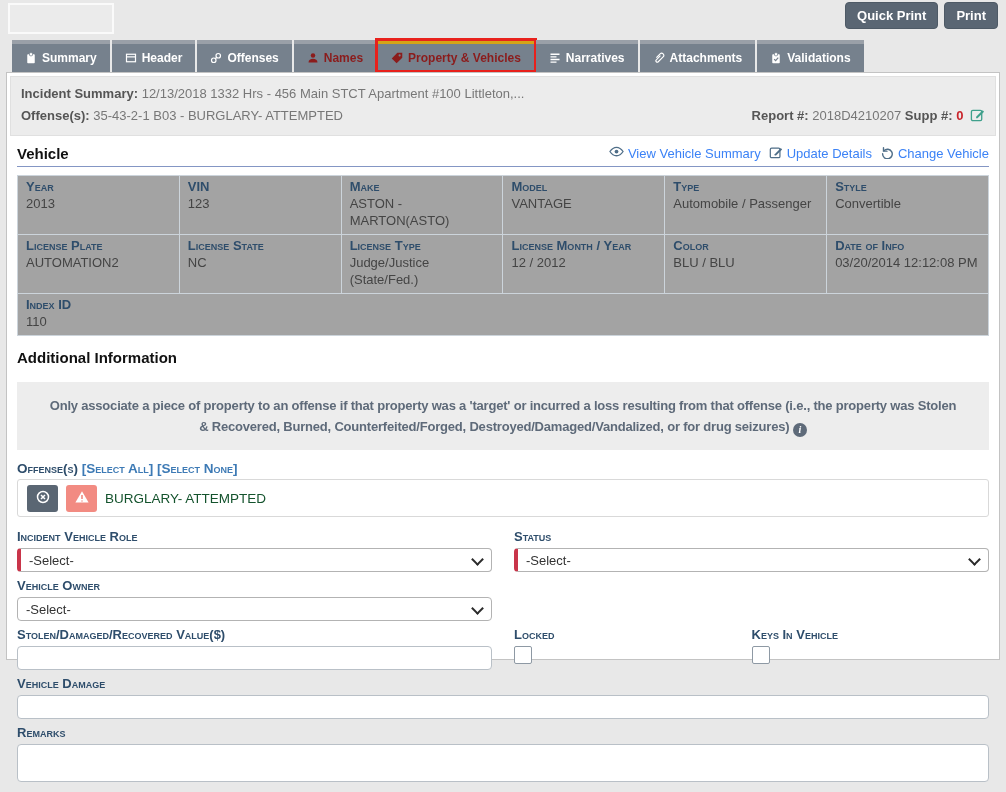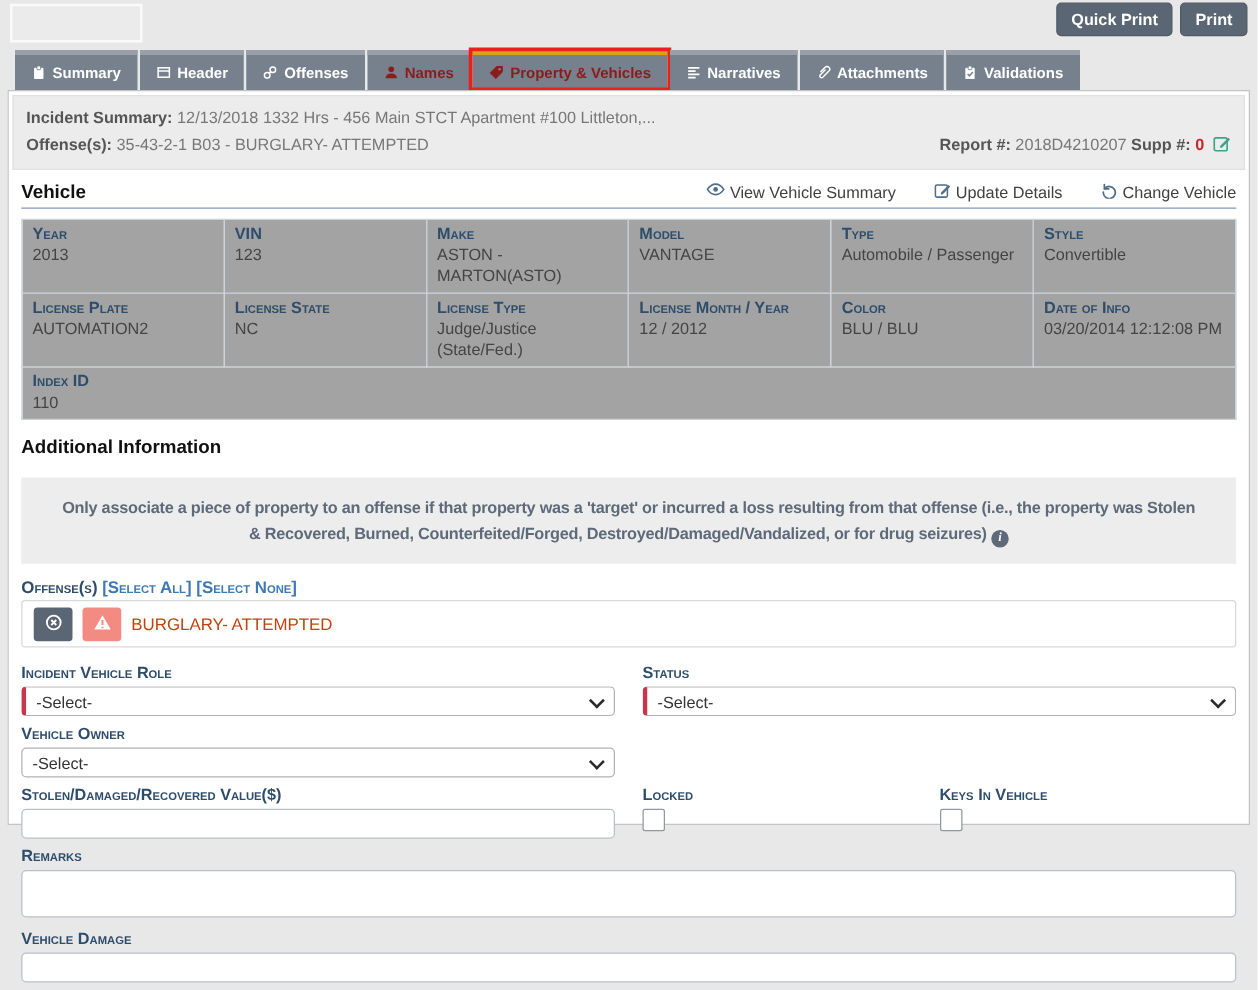--- a/index.html
+++ b/index.html
@@ -49,21 +49,21 @@
   .incident-row { display:flex; justify-content:space-between; line-height:22px; }
   .incident-row b { color:#555; }
   .supp-val { color:#c9252c; font-weight:bold; }
   .supp-edit { display:inline-block; vertical-align:-2px; margin-left:3px; cursor:pointer; }
   
   .sec-head {
     margin:8px 10px 0; display:flex; justify-content:space-between; align-items:flex-end;
     border-bottom:1px solid #8496c4; padding-bottom:4px;
   }
   .sec-title { font-size:15px; font-weight:bold; color:#111; }
-  .veh-links { display:flex; gap:30px; font-size:13px; color:#404040; }
+  .veh-links { display:flex; gap:8px; font-size:13px; color:#3b82f6; }
   .veh-link { display:flex; align-items:center; gap:4px; cursor:pointer; }
   table.veh { margin:8px 10px 0; width:calc(100% - 20px); border-collapse:collapse; }
   table.veh td {
     border:1px solid #ccd4db; background:#a3a3a3; padding:3px 8px 5px;
     width:16.66%; vertical-align:top;
   }
   .cell-label {
     font-variant:small-caps; font-weight:bold; color:#2e4d6b; font-size:13px; line-height:16px;
   }
   .cell-value { color:#444; font-size:13px; line-height:17px; }
@@ -84,21 +84,21 @@
   .offense-box {
     margin:3px 10px 0; border:1px solid #d9d9d9; border-radius:3px; background:#fff;
     padding:5px 9px; display:flex; align-items:center; gap:8px; height:38px;
   }
   .off-btn {
     width:31px; height:27px; border:none; border-radius:3px; cursor:pointer;
     display:flex; align-items:center; justify-content:center;
   }
   .off-btn.gray { background:#5a6673; }
   .off-btn.salmon { background:#f28b82; }
-  .offense-name { font-size:13.5px; color:#c2410c; }
+  .offense-name { font-size:13.5px; color:#14532d; }
   
   .form { margin:6px 10px 0; }
   .grid2 { display:grid; grid-template-columns:1fr 1fr; column-gap:22px; }
   .fld-label {
     font-variant:small-caps; font-weight:bold; font-size:13px; color:#2e4d6b;
     margin:6px 0 4px;
   }
   .sel { position:relative; }
   .sel select {
     width:100%; height:24px; border:1px solid #b3b3b3; border-radius:4px;
@@ -395,26 +395,26 @@
           <div class="fld-label">Locked</div>
           <span class="chk"></span>
         </div>
         <div>
           <div class="fld-label">Keys In Vehicle</div>
           <span class="chk"></span>
         </div>
       </div>
     </div>
     <div>
+      <div class="fld-label">Vehicle Damage</div>
+      <input type="text" value="" style="">
+    </div>
+    <div>
       <div class="fld-label">Remarks</div>
       <textarea style=""></textarea>
-    </div>
-    <div>
-      <div class="fld-label">Vehicle Damage</div>
-      <input type="text" value="" style="">
     </div>
 
     <div class="btn-row">
       <button class="btn-gold">Go Back</button>
       <button class="btn-green">Save</button>
       <button class="btn-green">Save + Add Another Vehicle</button>
     </div>
   </div>
 
 </div>

